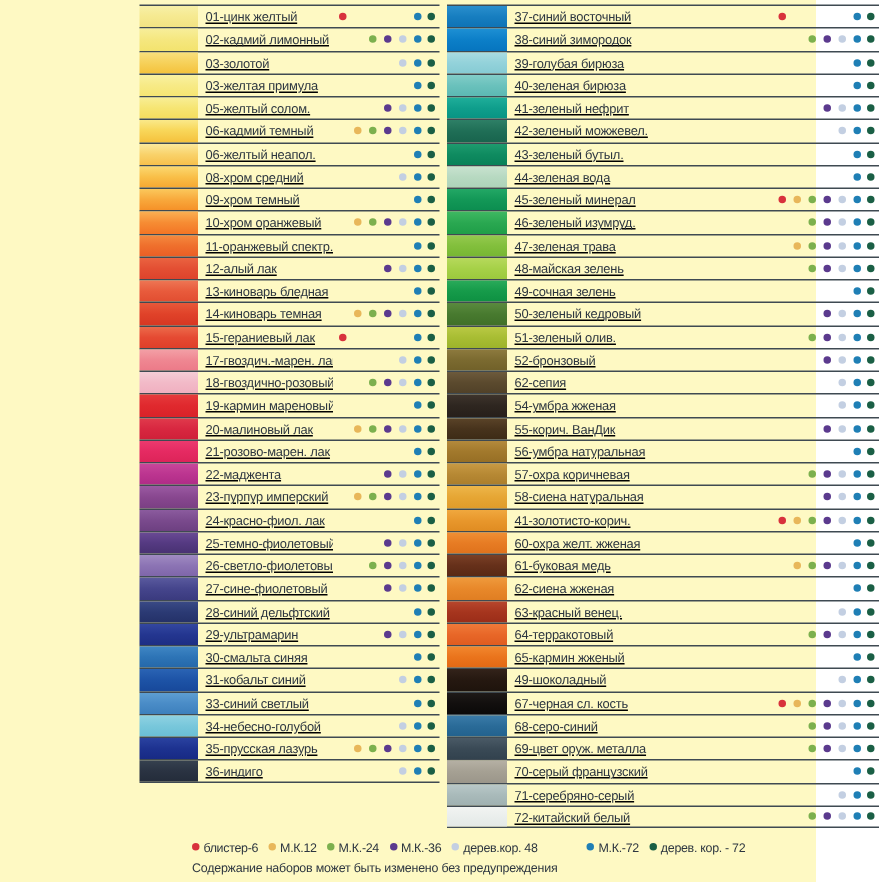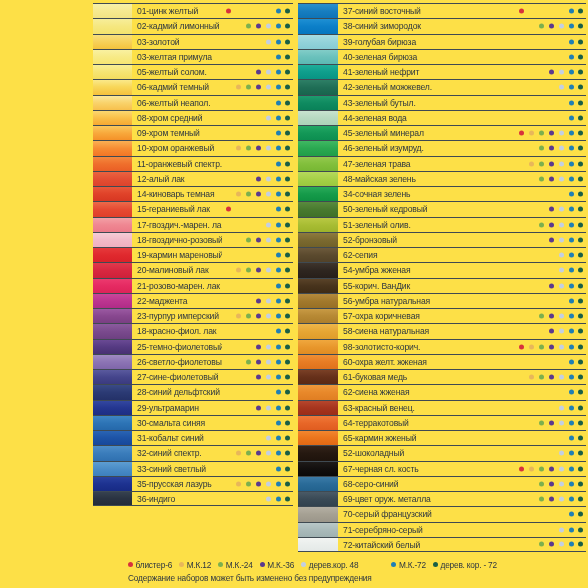--- a/index.html
+++ b/index.html
@@ -5,23 +5,24 @@
   * { box-sizing: border-box; }
   html, body {
     margin: 0; padding: 0;
     width: 588px; height: 588px;
     background: #ffffff;
     font-family: "Liberation Sans", "DejaVu Sans", sans-serif;
     overflow: hidden;
   }
   #sheet {
     position: relative;
-    width: 588px;
+    width: 544px;
     height: 588px;
-    background: #fde047;
+    background: #fef9c3;
+    text-decoration: underline;
   }
   .columns {
     display: flex;
     flex-direction: row;
     width: 588px;
     padding-top: 3px;
   }
   .col {
     width: 294px;
     display: flex;
@@ -223,20 +224,28 @@
           <div class="swatch" style="background: linear-gradient(rgb(234, 99, 64) 0%, rgb(227, 79, 51) 50%, rgb(221, 67, 44) 100%);"></div>
           <div class="label">12-алый лак</div>
           <div class="dots">
             <span class="dot" style="background: rgb(91, 58, 142); left: 33.7px;"></span>
             <span class="dot" style="background: rgb(195, 207, 226); left: 43.6px;"></span>
             <span class="dot" style="background: rgb(31, 127, 181); left: 53.5px;"></span>
             <span class="dot" style="background: rgb(26, 95, 69); left: 63.4px;"></span>
           </div>
         </div>
         <div class="row">
+          <div class="swatch" style="background: linear-gradient(rgb(238, 118, 84) 0%, rgb(232, 91, 60) 50%, rgb(226, 78, 49) 100%);"></div>
+          <div class="label">13-киноварь бледная</div>
+          <div class="dots">
+            <span class="dot" style="background: rgb(31, 127, 181); left: 53.5px;"></span>
+            <span class="dot" style="background: rgb(26, 95, 69); left: 63.4px;"></span>
+          </div>
+        </div>
+        <div class="row">
           <div class="swatch" style="background: linear-gradient(rgb(232, 88, 58) 0%, rgb(224, 66, 41) 50%, rgb(215, 55, 34) 100%);"></div>
           <div class="label">14-киноварь темная</div>
           <div class="dots">
             <span class="dot" style="background: rgb(232, 183, 90); left: 13.9px;"></span>
             <span class="dot" style="background: rgb(124, 176, 78); left: 23.8px;"></span>
             <span class="dot" style="background: rgb(91, 58, 142); left: 33.7px;"></span>
             <span class="dot" style="background: rgb(195, 207, 226); left: 43.6px;"></span>
             <span class="dot" style="background: rgb(31, 127, 181); left: 53.5px;"></span>
             <span class="dot" style="background: rgb(26, 95, 69); left: 63.4px;"></span>
           </div>
@@ -315,21 +324,21 @@
             <span class="dot" style="background: rgb(232, 183, 90); left: 13.9px;"></span>
             <span class="dot" style="background: rgb(124, 176, 78); left: 23.8px;"></span>
             <span class="dot" style="background: rgb(91, 58, 142); left: 33.7px;"></span>
             <span class="dot" style="background: rgb(195, 207, 226); left: 43.6px;"></span>
             <span class="dot" style="background: rgb(31, 127, 181); left: 53.5px;"></span>
             <span class="dot" style="background: rgb(26, 95, 69); left: 63.4px;"></span>
           </div>
         </div>
         <div class="row">
           <div class="swatch" style="background: linear-gradient(rgb(139, 91, 158) 0%, rgb(122, 74, 141) 50%, rgb(109, 64, 129) 100%);"></div>
-          <div class="label">18-красно-фиол. лак</div>
+          <div class="label">24-красно-фиол. лак</div>
           <div class="dots">
             <span class="dot" style="background: rgb(31, 127, 181); left: 53.5px;"></span>
             <span class="dot" style="background: rgb(26, 95, 69); left: 63.4px;"></span>
           </div>
         </div>
         <div class="row">
           <div class="swatch" style="background: linear-gradient(rgb(106, 74, 148) 0%, rgb(85, 58, 130) 50%, rgb(72, 49, 114) 100%);"></div>
           <div class="label">25-темно-фиолетовый</div>
           <div class="dots">
             <span class="dot" style="background: rgb(91, 58, 142); left: 33.7px;"></span>
@@ -388,40 +397,37 @@
         <div class="row">
           <div class="swatch" style="background: linear-gradient(rgb(42, 100, 180) 0%, rgb(29, 83, 166) 50%, rgb(23, 72, 154) 100%);"></div>
           <div class="label">31-кобальт синий</div>
           <div class="dots">
             <span class="dot" style="background: rgb(195, 207, 226); left: 43.6px;"></span>
             <span class="dot" style="background: rgb(31, 127, 181); left: 53.5px;"></span>
             <span class="dot" style="background: rgb(26, 95, 69); left: 63.4px;"></span>
           </div>
         </div>
         <div class="row">
-          <div class="swatch" style="background: linear-gradient(rgb(78, 142, 200) 0%, rgb(58, 124, 187) 50%, rgb(47, 112, 176) 100%);"></div>
-          <div class="label">32-синий спектр.</div>
-          <div class="dots">
-            <span class="dot" style="background: rgb(232, 183, 90); left: 13.9px;"></span>
-            <span class="dot" style="background: rgb(124, 176, 78); left: 23.8px;"></span>
-            <span class="dot" style="background: rgb(91, 58, 142); left: 33.7px;"></span>
-            <span class="dot" style="background: rgb(195, 207, 226); left: 43.6px;"></span>
-            <span class="dot" style="background: rgb(31, 127, 181); left: 53.5px;"></span>
-            <span class="dot" style="background: rgb(26, 95, 69); left: 63.4px;"></span>
-          </div>
-        </div>
-        <div class="row">
           <div class="swatch" style="background: linear-gradient(rgb(93, 158, 210) 0%, rgb(74, 140, 199) 50%, rgb(61, 128, 189) 100%);"></div>
           <div class="label">33-синий светлый</div>
           <div class="dots">
             <span class="dot" style="background: rgb(31, 127, 181); left: 53.5px;"></span>
             <span class="dot" style="background: rgb(26, 95, 69); left: 63.4px;"></span>
           </div>
         </div>
         <div class="row">
+          <div class="swatch" style="background: linear-gradient(rgb(143, 210, 226) 0%, rgb(120, 199, 219) 50%, rgb(106, 191, 214) 100%);"></div>
+          <div class="label">34-небесно-голубой</div>
+          <div class="dots">
+            <span class="dot" style="background: rgb(195, 207, 226); left: 43.6px;"></span>
+            <span class="dot" style="background: rgb(31, 127, 181); left: 53.5px;"></span>
+            <span class="dot" style="background: rgb(26, 95, 69); left: 63.4px;"></span>
+          </div>
+        </div>
+        <div class="row">
           <div class="swatch" style="background: linear-gradient(rgb(42, 66, 160) 0%, rgb(29, 50, 144) 50%, rgb(23, 42, 132) 100%);"></div>
           <div class="label">35-прусская лазурь</div>
           <div class="dots">
             <span class="dot" style="background: rgb(232, 183, 90); left: 13.9px;"></span>
             <span class="dot" style="background: rgb(124, 176, 78); left: 23.8px;"></span>
             <span class="dot" style="background: rgb(91, 58, 142); left: 33.7px;"></span>
             <span class="dot" style="background: rgb(195, 207, 226); left: 43.6px;"></span>
             <span class="dot" style="background: rgb(31, 127, 181); left: 53.5px;"></span>
             <span class="dot" style="background: rgb(26, 95, 69); left: 63.4px;"></span>
           </div>
@@ -550,21 +556,21 @@
           <div class="dots">
             <span class="dot" style="background: rgb(124, 176, 78); left: 23.8px;"></span>
             <span class="dot" style="background: rgb(91, 58, 142); left: 33.7px;"></span>
             <span class="dot" style="background: rgb(195, 207, 226); left: 43.6px;"></span>
             <span class="dot" style="background: rgb(31, 127, 181); left: 53.5px;"></span>
             <span class="dot" style="background: rgb(26, 95, 69); left: 63.4px;"></span>
           </div>
         </div>
         <div class="row">
           <div class="swatch" style="background: linear-gradient(rgb(42, 171, 90) 0%, rgb(22, 155, 74) 50%, rgb(14, 145, 66) 100%);"></div>
-          <div class="label">34-сочная зелень</div>
+          <div class="label">49-сочная зелень</div>
           <div class="dots">
             <span class="dot" style="background: rgb(31, 127, 181); left: 53.5px;"></span>
             <span class="dot" style="background: rgb(26, 95, 69); left: 63.4px;"></span>
           </div>
         </div>
         <div class="row">
           <div class="swatch" style="background: linear-gradient(rgb(90, 138, 62) 0%, rgb(72, 122, 47) 50%, rgb(63, 112, 40) 100%);"></div>
           <div class="label">50-зеленый кедровый</div>
           <div class="dots">
             <span class="dot" style="background: rgb(91, 58, 142); left: 33.7px;"></span>
@@ -646,21 +652,21 @@
           <div class="label">58-сиена натуральная</div>
           <div class="dots">
             <span class="dot" style="background: rgb(91, 58, 142); left: 33.7px;"></span>
             <span class="dot" style="background: rgb(195, 207, 226); left: 43.6px;"></span>
             <span class="dot" style="background: rgb(31, 127, 181); left: 53.5px;"></span>
             <span class="dot" style="background: rgb(26, 95, 69); left: 63.4px;"></span>
           </div>
         </div>
         <div class="row">
           <div class="swatch" style="background: linear-gradient(rgb(240, 168, 62) 0%, rgb(232, 151, 44) 50%, rgb(224, 140, 34) 100%);"></div>
-          <div class="label">98-золотисто-корич.</div>
+          <div class="label">41-золотисто-корич.</div>
           <div class="dots">
             <span class="dot" style="background: rgb(216, 50, 60); left: 4px;"></span>
             <span class="dot" style="background: rgb(232, 183, 90); left: 13.9px;"></span>
             <span class="dot" style="background: rgb(124, 176, 78); left: 23.8px;"></span>
             <span class="dot" style="background: rgb(91, 58, 142); left: 33.7px;"></span>
             <span class="dot" style="background: rgb(195, 207, 226); left: 43.6px;"></span>
             <span class="dot" style="background: rgb(31, 127, 181); left: 53.5px;"></span>
             <span class="dot" style="background: rgb(26, 95, 69); left: 63.4px;"></span>
           </div>
         </div>
@@ -715,21 +721,21 @@
         <div class="row">
           <div class="swatch" style="background: linear-gradient(rgb(242, 135, 46) 0%, rgb(234, 116, 28) 50%, rgb(226, 105, 20) 100%);"></div>
           <div class="label">65-кармин жженый</div>
           <div class="dots">
             <span class="dot" style="background: rgb(31, 127, 181); left: 53.5px;"></span>
             <span class="dot" style="background: rgb(26, 95, 69); left: 63.4px;"></span>
           </div>
         </div>
         <div class="row">
           <div class="swatch" style="background: linear-gradient(rgb(51, 35, 26) 0%, rgb(37, 24, 16) 50%, rgb(30, 19, 12) 100%);"></div>
-          <div class="label">52-шоколадный</div>
+          <div class="label">49-шоколадный</div>
           <div class="dots">
             <span class="dot" style="background: rgb(195, 207, 226); left: 43.6px;"></span>
             <span class="dot" style="background: rgb(31, 127, 181); left: 53.5px;"></span>
             <span class="dot" style="background: rgb(26, 95, 69); left: 63.4px;"></span>
           </div>
         </div>
         <div class="row">
           <div class="swatch" style="background: linear-gradient(rgb(30, 26, 24) 0%, rgb(18, 15, 14) 50%, rgb(11, 9, 8) 100%);"></div>
           <div class="label">67-черная сл. кость</div>
           <div class="dots">

